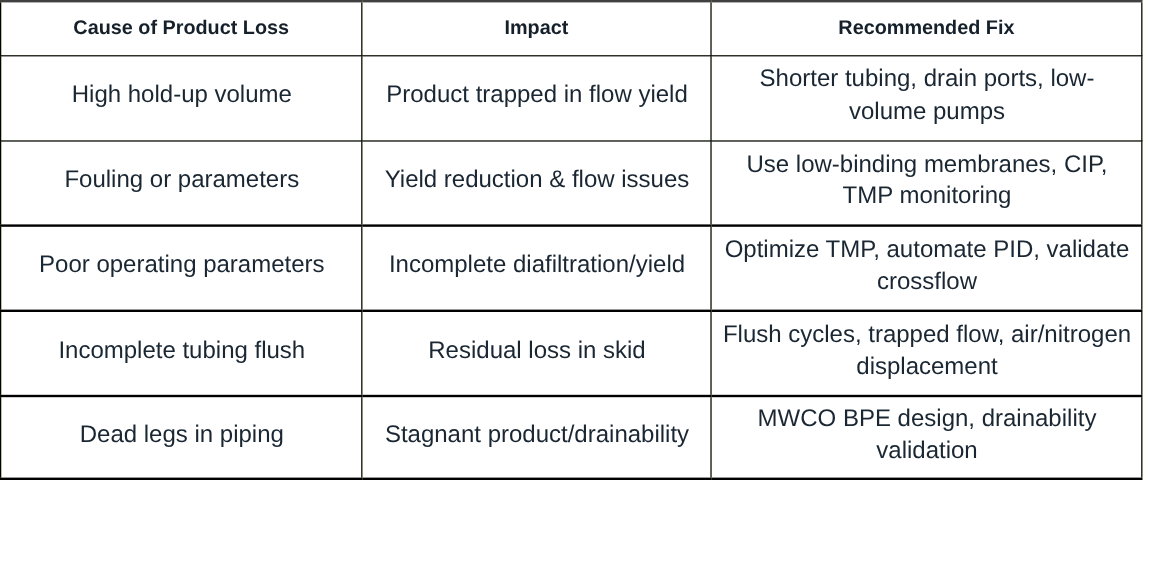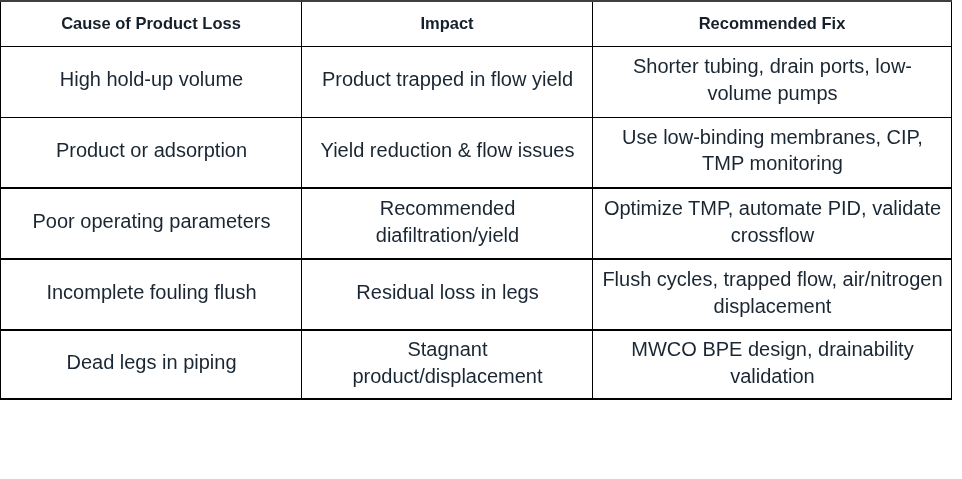--- a/index.html
+++ b/index.html
@@ -96,60 +96,60 @@
           <span class="cell-text">Product trapped in flow yield</span>
         </td>
         <td>
           <span class="cell-text">Shorter tubing, drain ports, low-volume pumps</span>
         </td>
       </tr>
 
 
       <tr class="r3">
         <td>
-          <span class="cell-text">Product or adsorption</span>
+          <span class="cell-text">Fouling or parameters</span>
         </td>
         <td>
           <span class="cell-text">Yield reduction &amp; flow issues</span>
         </td>
         <td>
           <span class="cell-text">Use low-binding membranes, CIP, TMP monitoring</span>
         </td>
       </tr>
 
       <tr class="r4 thick-top">
         <td>
           <span class="cell-text">Poor operating parameters</span>
         </td>
         <td>
-          <span class="cell-text">Recommended diafiltration/yield</span>
+          <span class="cell-text">Incomplete diafiltration/yield</span>
         </td>
         <td>
           <span class="cell-text">Optimize TMP, automate PID, validate crossflow</span>
         </td>
       </tr>
 
       <tr class="r5 thick-top">
         <td>
-          <span class="cell-text">Incomplete fouling flush</span>
+          <span class="cell-text">Incomplete tubing flush</span>
         </td>
         <td>
-          <span class="cell-text">Residual loss in legs</span>
+          <span class="cell-text">Residual loss in skid</span>
         </td>
         <td>
           <span class="cell-text">Flush cycles, trapped flow, air/nitrogen displacement</span>
         </td>
       </tr>
 
       <tr class="r6 thick-top">
         <td>
           <span class="cell-text">Dead legs in piping</span>
         </td>
         <td>
-          <span class="cell-text">Stagnant product/displacement</span>
+          <span class="cell-text">Stagnant product/drainability</span>
         </td>
         <td>
           <span class="cell-text">MWCO BPE design, drainability validation</span>
         </td>
       </tr>
 
     </tbody>
   </table>
 
 </div>

